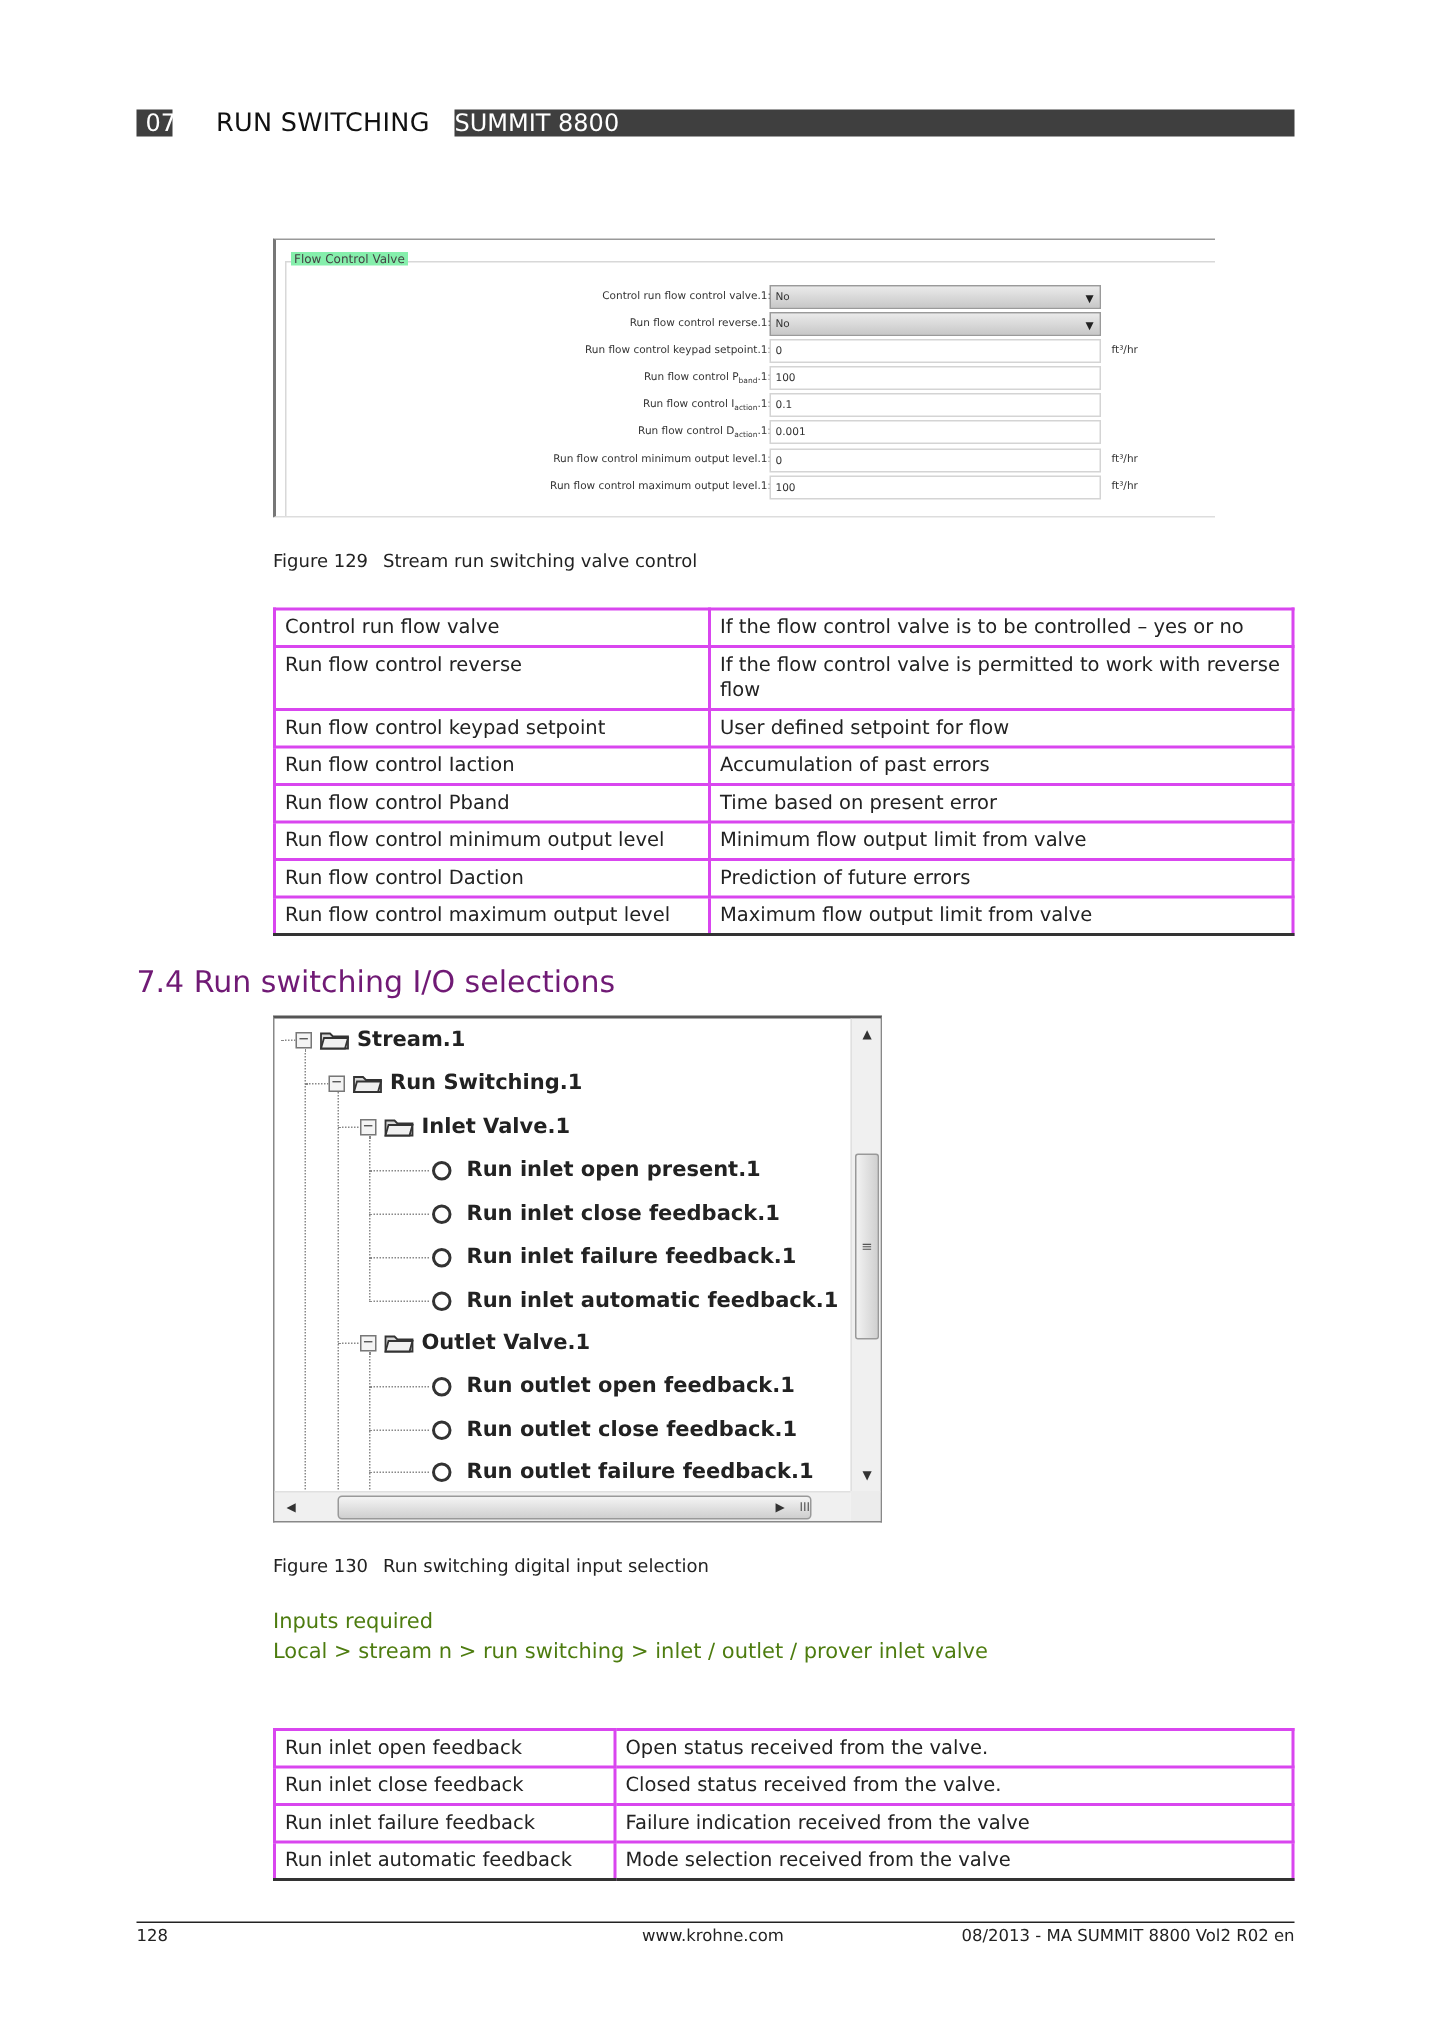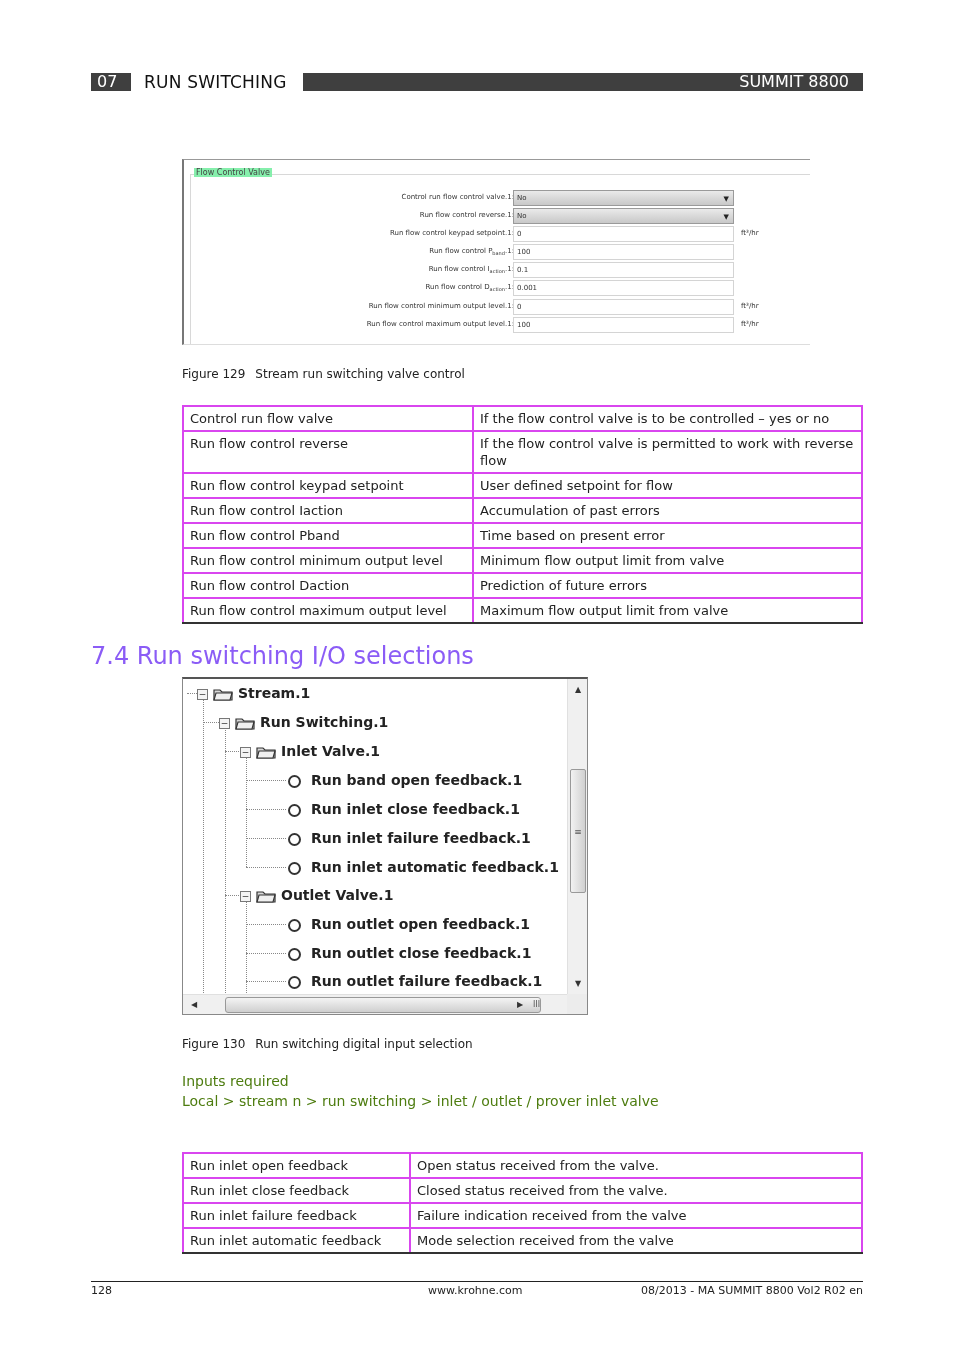--- a/index.html
+++ b/index.html
@@ -1,23 +1,23 @@
 <!DOCTYPE html>
 <html><head>
 <meta charset="utf-8">
 <style>
   * { box-sizing: border-box; margin: 0; padding: 0; }
   html, body { width: 954px; height: 1350px; background: #ffffff; }
   body { position: relative; font-family: "DejaVu Sans", sans-serif; color: #1a1a1a; overflow: hidden; }
 
   
   .hdr { position: absolute; top: 73px; left: 91px; width: 772px; height: 18px; }
-  .hdr .chap { position: absolute; left: 0; top: 0; width: 40px; height: 18px; background: #3f3f3f; color: #fff; font-size: 16px; line-height: 18px; padding-left: 6px; }
+  .hdr .chap { position: absolute; left: 0; top: 0; width: 24px; height: 18px; background: #3f3f3f; color: #fff; font-size: 16px; line-height: 18px; padding-left: 6px; }
   .hdr .title { position: absolute; left: 53px; top: -1px; font-size: 17px; line-height: 20px; color: #111; letter-spacing: 0.2px; }
-  .hdr .bar { position: absolute; left: 212px; top: 0; right: 0; height: 18px; background: #3f3f3f; color: #fff; font-size: 16px; line-height: 18px; text-align: right; padding-right: 14px; }
+  .hdr .bar { position: absolute; left: 212px; top: 0; right: 0; height: 18px; background: #3f3f3f; color: #fff; font-size: 16px; line-height: 18px; text-align: left; padding-right: 14px; }
 
   
   .shot1 { position: absolute; left: 182px; top: 159px; width: 628px; height: 186px; background: #fff; border-left: 2px solid #777; border-top: 1px solid #999; border-bottom: 1px solid #ddd; }
   .shot1 .grp { position: absolute; left: 6px; top: 14px; right: 0; bottom: 0; border-top: 1px solid #d8d8d8; border-left: 1px solid #d8d8d8; }
   .shot1 .grp-title { position: absolute; left: 10px; top: 8px; font-size: 8px; color: #444; background: #86efac; padding: 0 2px; }
   .frow { position: absolute; left: 0; width: 628px; height: 17px; }
   .frow .lbl { position: absolute; right: 298px; top: 3px; font-size: 7px; color: #333; white-space: nowrap; text-align: right; }
   .frow .lbl sub { font-size: 5px; }
   .frow .inp { position: absolute; left: 329px; top: 0; width: 221px; height: 16px; border: 1px solid #d4d4d4; background: #fff; font-size: 7px; line-height: 14px; padding-left: 3px; color: #333; }
   .frow .sel { background: linear-gradient(#eaeaea, #c8c8c8); border: 1px solid #9a9a9a; }
@@ -25,21 +25,21 @@
   .frow .unit { position: absolute; left: 557px; top: 3px; font-size: 7px; color: #333; }
 
   .caption { position: absolute; left: 182px; font-size: 12px; color: #222; }
   .caption .num { margin-right: 10px; }
 
   
   table.doc { position: absolute; left: 182px; width: 681px; border-collapse: collapse; font-size: 13px; color: #222; }
   table.doc td { border: 2px solid #d946ef; padding: 3px 6px 3px 6px; vertical-align: top; line-height: 17px; }
   table.doc tr:last-child td { border-bottom: 2px solid #333; }
 
-  .h2 { position: absolute; left: 91px; top: 642px; font-size: 24px; color: #8b5cf6; }
+  .h2 { position: absolute; left: 91px; top: 642px; font-size: 20px; color: #701a75; }
 
   
   .shot2 { position: absolute; left: 182px; top: 677px; width: 406px; height: 338px; background: #fff; border: 1px solid #888; border-top: 2px solid #555; overflow: hidden; }
   .tree { position: absolute; left: 0; top: 0; width: 384px; height: 316px; }
   .node { position: absolute; height: 22px; font-size: 14px; font-weight: bold; color: #222; white-space: nowrap; line-height: 22px; }
   .node .exp { display: inline-block; width: 11px; height: 11px; border: 1px solid #777; background: #f4f4f4; font-size: 9px; line-height: 8px; text-align: center; vertical-align: middle; margin-right: 5px; color: #333; font-weight: normal; }
   .node .fold { display: inline-block; width: 20px; height: 14px; vertical-align: middle; margin-right: 5px; }
   .node .circ { display: inline-block; width: 13px; height: 13px; border: 2px solid #333; border-radius: 50%; vertical-align: middle; margin-right: 10px; }
   .vline { position: absolute; width: 0; border-left: 1px dotted #888; }
   .hline { position: absolute; height: 0; border-top: 1px dotted #888; }
@@ -188,21 +188,21 @@
           <path d="M3 6 h16 l-2 7 h-16z" fill="#f0f0f0" stroke="#333" stroke-width="1.2"></path>
         </svg><span>Run Switching.1</span>
     </div>
     <div class="node" style="left:57px; top:61px">
       <span class="exp">−</span><svg class="fold" viewBox="0 0 20 14">
           <path d="M1 3 h6 l2 2 h10 v8 h-18z" fill="#d8d8d8" stroke="#333" stroke-width="1.2"></path>
           <path d="M3 6 h16 l-2 7 h-16z" fill="#f0f0f0" stroke="#333" stroke-width="1.2"></path>
         </svg><span>Inlet Valve.1</span>
     </div>
     <div class="node" style="left:105px; top:90px">
-      <span class="circ"></span><span>Run band open feedback.1</span>
+      <span class="circ"></span><span>Run inlet open present.1</span>
     </div>
     <div class="node" style="left:105px; top:119px">
       <span class="circ"></span><span>Run inlet close feedback.1</span>
     </div>
     <div class="node" style="left:105px; top:148px">
       <span class="circ"></span><span>Run inlet failure feedback.1</span>
     </div>
     <div class="node" style="left:105px; top:177px">
       <span class="circ"></span><span>Run inlet automatic feedback.1</span>
     </div>

